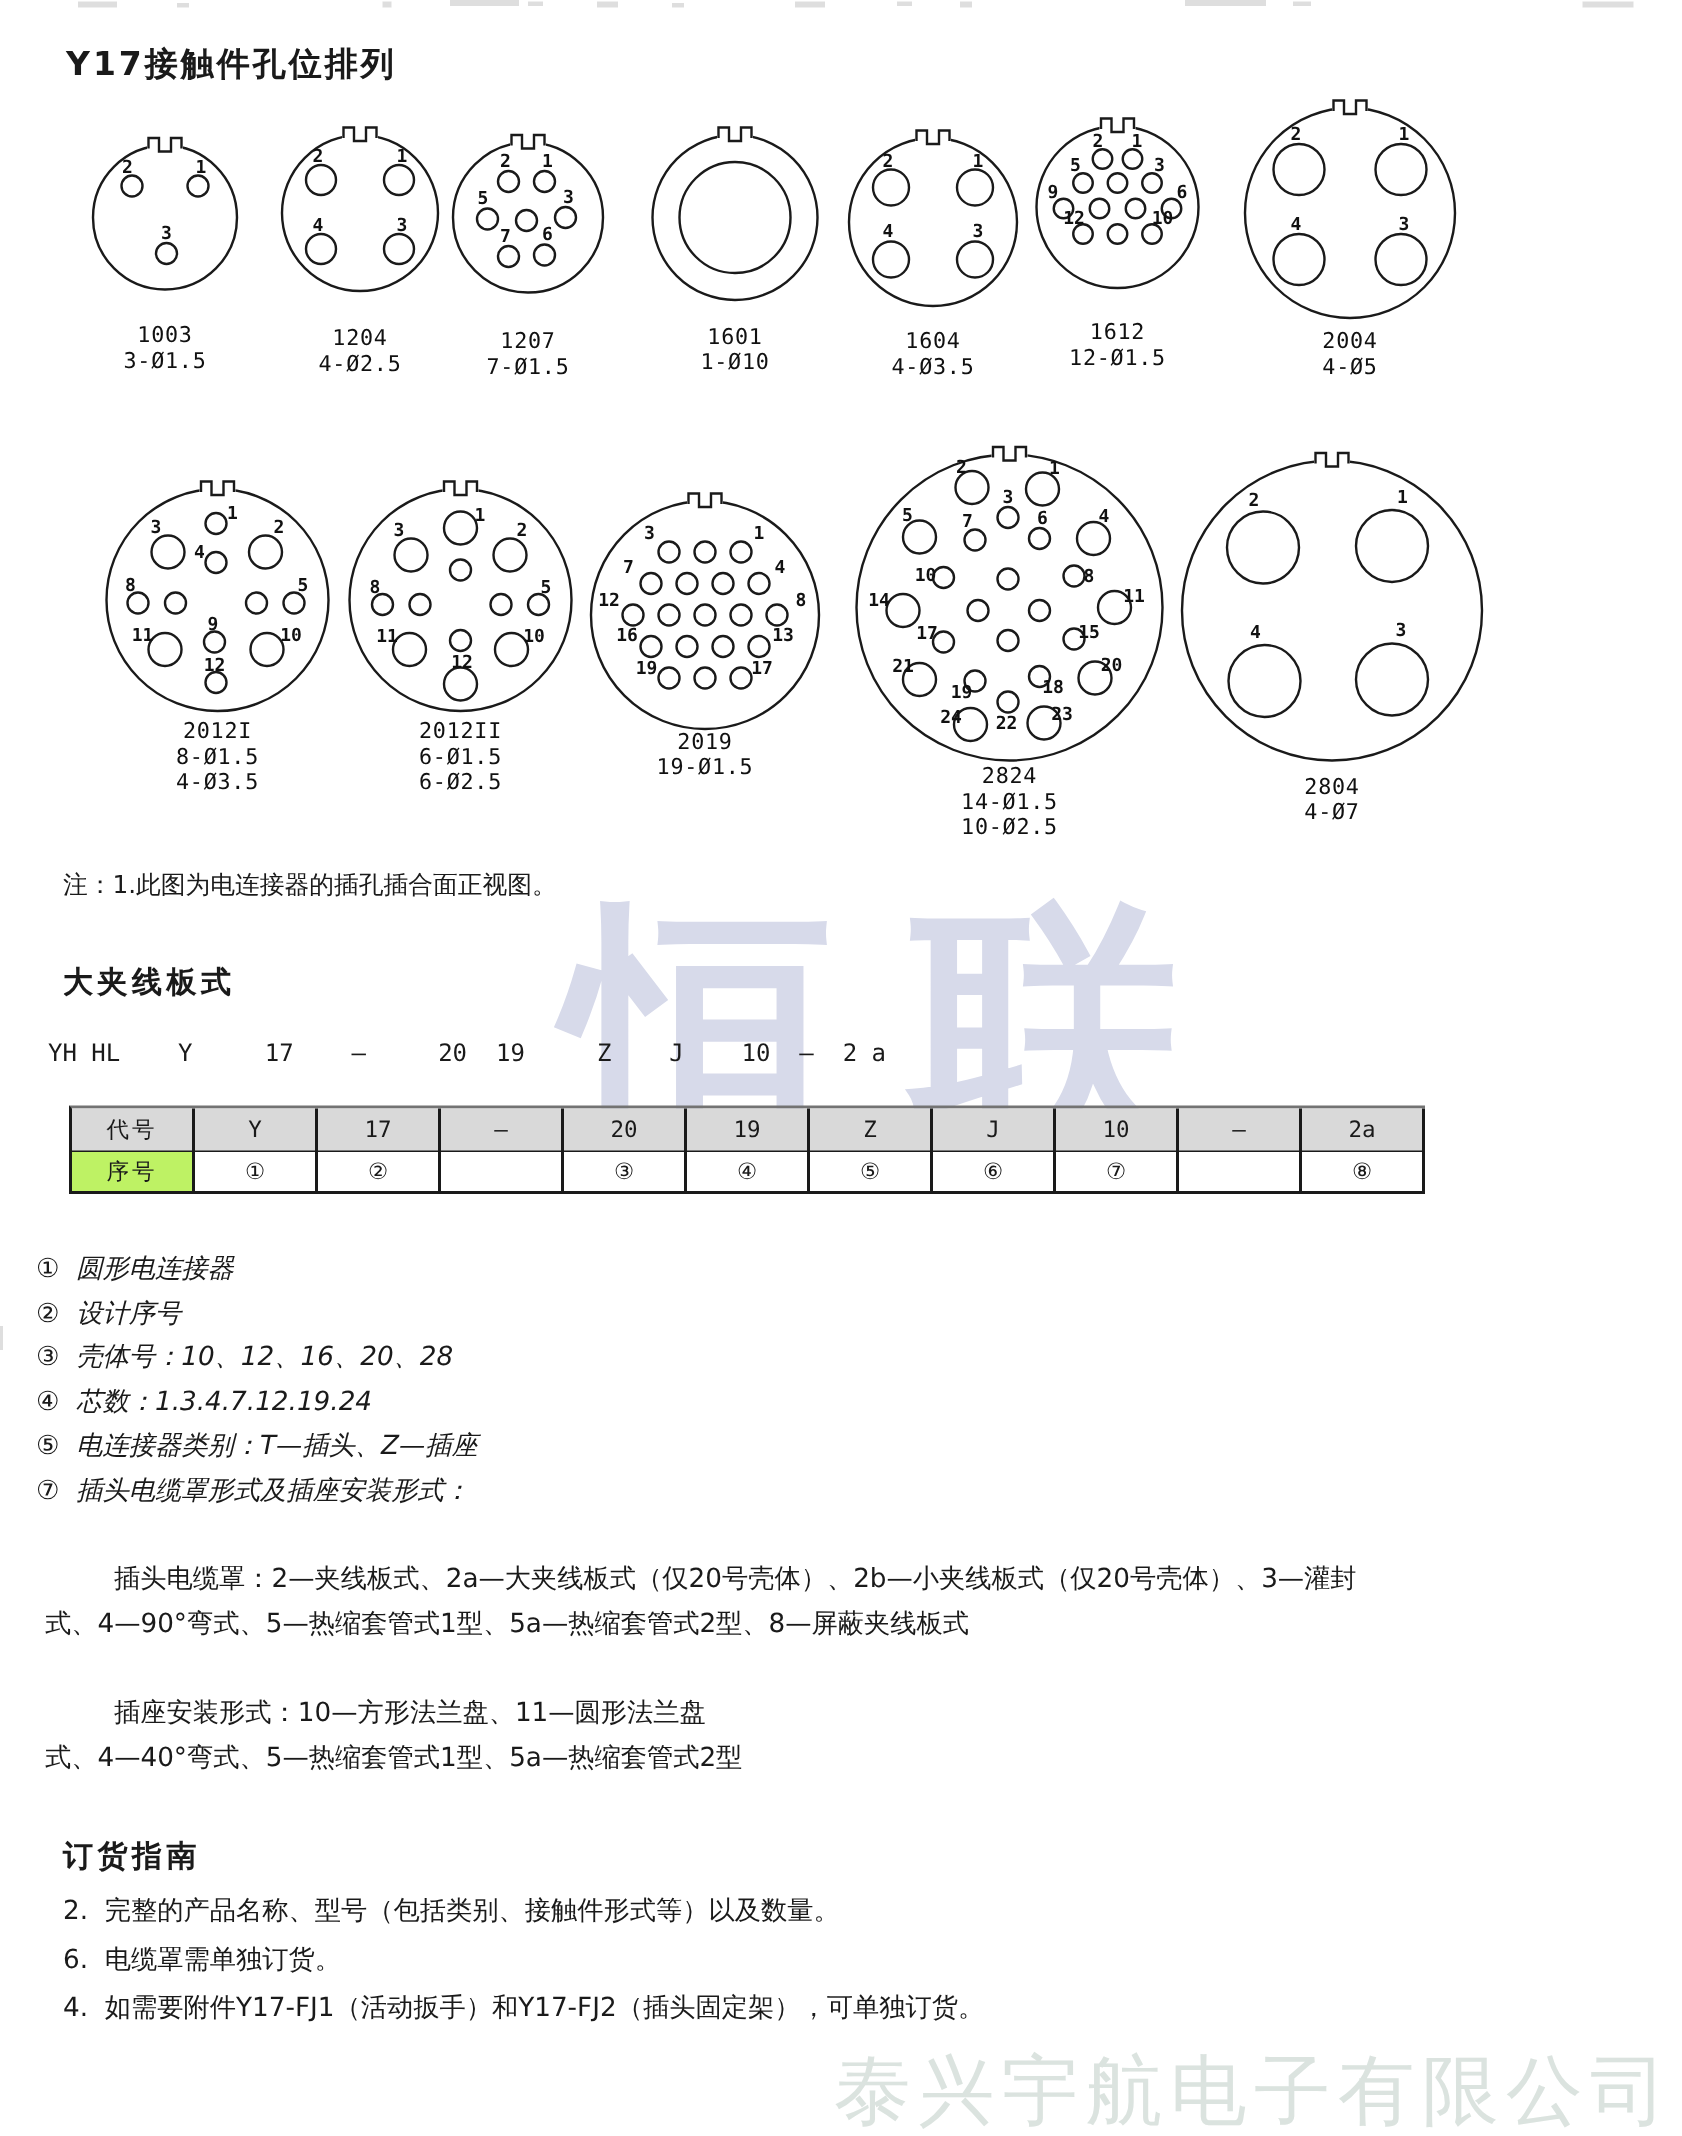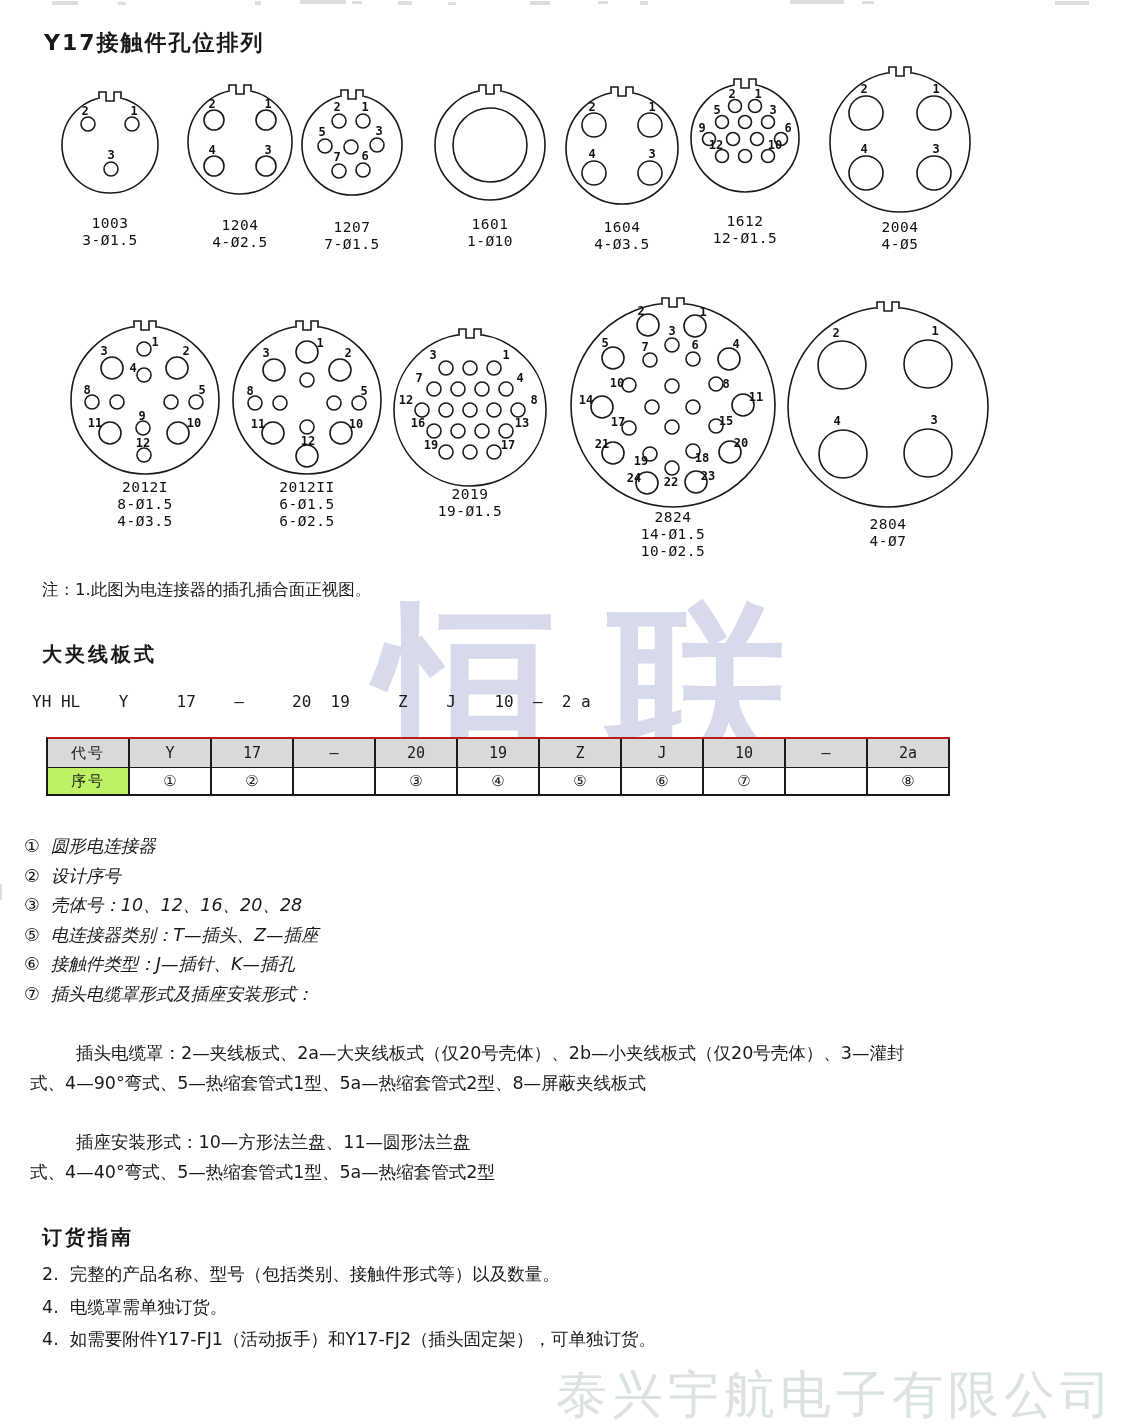--- a/index.html
+++ b/index.html
@@ -16,21 +16,21 @@
   
   #connectors-svg{position:absolute;left:0;top:0;z-index:2;}
   #connectors-svg .shape{fill:none;stroke:#1a1a1a;stroke-width:1.6px;}
   #connectors-svg .hole{fill:#ffffff;stroke:#1a1a1a;stroke-width:1.6px;}
   #connectors-svg .outer{fill:#ffffff;stroke:#1a1a1a;stroke-width:1.6px;}
   #connectors-svg text{fill:#111;}
   #connectors-svg .pin-label{font:700 12px "DejaVu Sans Mono",monospace;text-anchor:middle;}
   #connectors-svg .caption{font:14.5px "DejaVu Sans Mono",monospace;text-anchor:middle;letter-spacing:0.5px;}
   
   .model-line{left:32px;top:692px;font:16px "DejaVu Sans Mono",monospace;white-space:pre;letter-spacing:0;}
-  #model-table{left:46px;top:737px;width:902px;border-top:2px solid #b91c1c;border-left:2px solid #1a1a1a;border-bottom:2px solid #1a1a1a;}
+  #model-table{left:46px;top:737px;width:902px;border-top:2px solid #737373;border-left:2px solid #1a1a1a;border-bottom:2px solid #1a1a1a;}
   #model-table .trow{display:flex;}
   #model-table .cell{
     width:80px;flex:0 0 80px;border-right:2px solid #1a1a1a;border-bottom:1px solid #1a1a1a;
     display:flex;align-items:center;justify-content:center;
     font:15px "DejaVu Sans Mono",monospace;
   }
   #model-table .trow:last-child .cell{border-bottom:none;}
   #model-table .cell.zh{font-family:"DejaVu Sans",sans-serif;letter-spacing:2px;}
   #model-table .trow.code .cell{height:28px;background:#d9d9d9;}
   #model-table .trow.seq .cell{height:26px;background:#ffffff;}
@@ -391,27 +391,27 @@
       <div class="cell">⑦</div>
       <div class="cell"></div>
       <div class="cell">⑧</div>
     </div>
   </div>
 
 <div class="abs z1" id="spec-list">
     <div class="line ind0">①  圆形电连接器</div>
     <div class="line ind0">②  设计序号</div>
     <div class="line ind0">③  壳体号：10、12、16、20、28</div>
+    <div class="line ind0">④  芯数：1.3.4.7.12.19.24</div>
     <div class="line ind0">⑤  电连接器类别：T—插头、Z—插座</div>
-    <div class="line ind0">⑥  接触件类型：J—插针、K—插孔</div>
     <div class="line ind0">⑦  插头电缆罩形式及插座安装形式：</div>
     <div class="line ind1">插头电缆罩：2—夹线板式、2a—大夹线板式（仅20号壳体）、2b—小夹线板式（仅20号壳体）、3—灌封</div>
     <div class="line indm1">式、4—90°弯式、5—热缩套管式1型、5a—热缩套管式2型、8—屏蔽夹线板式</div>
     <div class="line ind1">插座安装形式：10—方形法兰盘、11—圆形法兰盘</div>
     <div class="line indm1">式、4—40°弯式、5—热缩套管式1型、5a—热缩套管式2型</div>
   </div>
 
 <div class="abs z1 section-heading" id="order-head">订货指南</div>
 <div class="abs z1" id="order-list">
     <div class="line">2.  完整的产品名称、型号（包括类别、接触件形式等）以及数量。</div>
-    <div class="line">4.  电缆罩需单独订货。</div>
+    <div class="line">6.  电缆罩需单独订货。</div>
     <div class="line">4.  如需要附件Y17-FJ1（活动扳手）和Y17-FJ2（插头固定架），可单独订货。</div>
   </div>
 
 </body></html>

